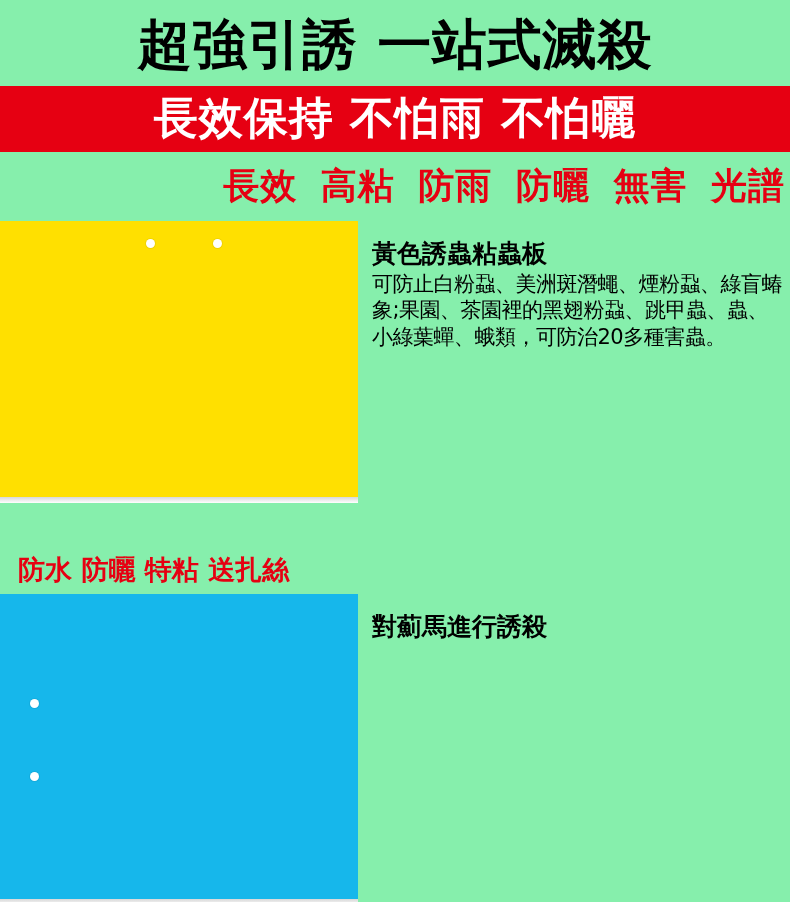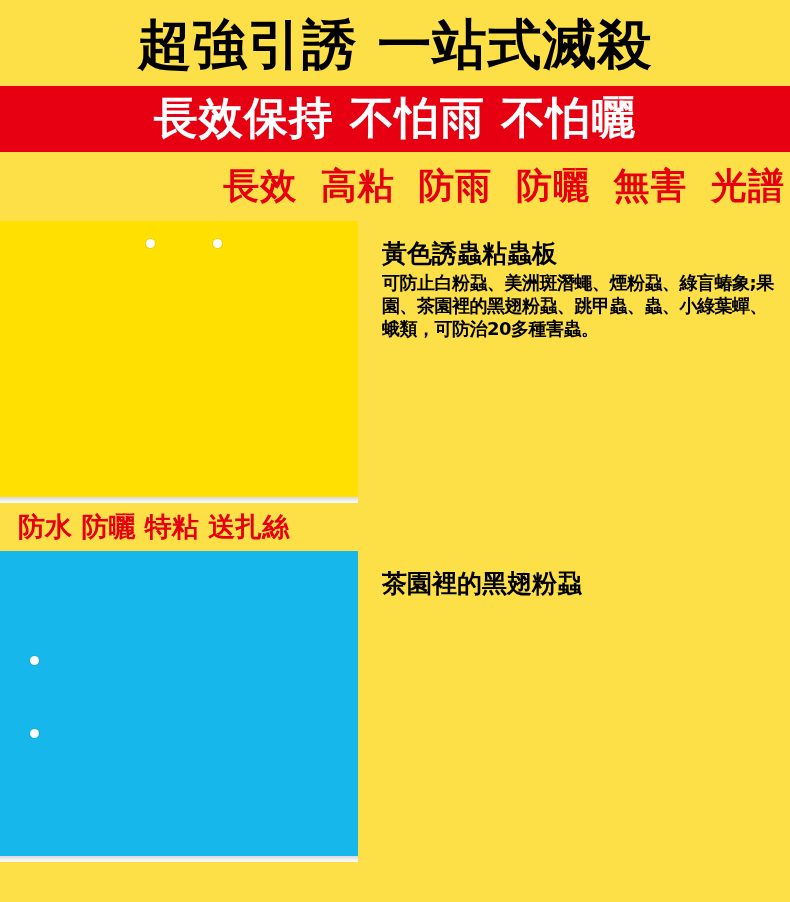--- a/index.html
+++ b/index.html
@@ -11,21 +11,21 @@
     width: 790px;
     height: 902px;
     font-family: "DejaVu Sans", "Liberation Sans", sans-serif;
     color: #000000;
     overflow: hidden;
   }
   .page {
     position: relative;
     width: 790px;
     height: 902px;
-    background: #fde047;
+    background: #86efac;
   }
 
   
   .headline {
     text-align: center;
     font-size: 54px;
     font-weight: bold;
     line-height: 1.0;
     letter-spacing: 1px;
     padding: 18px 0 14px 0;
@@ -59,21 +59,20 @@
   .keyword-row .kw {
     display: inline-block;
     margin: 0 5px;
   }
 
   
   .product {
     display: flex;
     align-items: flex-start;
     width: 790px;
-    gap: 10px;
   }
   .board-col {
     width: 358px;
     flex: 0 0 358px;
     position: relative;
   }
   .board {
     position: relative;
     width: 358px;
     box-sizing: border-box;
@@ -106,39 +105,40 @@
     box-sizing: border-box;
   }
   .prod-title {
     font-size: 25px;
     font-weight: bold;
     line-height: 1.18;
     margin-bottom: 2px;
     white-space: nowrap;
   }
   .prod-desc {
-    font-size: 18px;
-    font-weight: bold;
+    font-size: 21px;
+    font-weight: normal;
     line-height: 1.28;
     letter-spacing: -0.5px;
   }
 
   
   .mid-caption {
     color: #e60012;
     font-size: 27px;
     font-weight: bold;
     padding: 6px 0 6px 18px;
     white-space: nowrap;
     width: 358px;
     box-sizing: border-box;
   }
   .mid-row {
     display: flex;
     align-items: center;
+    margin-top: 43px;
   }
   .mid-row .spacer {
     flex: 1 1 auto;
   }
 </style>
 </head>
 <body>
 
 <div class="page">
 
@@ -176,17 +176,17 @@
 
   <div class="product">
     <div class="board-col">
       <div class="board blue">
         <span class="hole" style="left:30px; top:105px;"></span>
         <span class="hole" style="left:30px; top:178px;"></span>
       </div>
       <div class="board-shadow"></div>
     </div>
     <div class="text-col">
-      <div class="prod-title">茶園裡的黑翅粉蝨</div>
+      <div class="prod-title">對薊馬進行誘殺</div>
     </div>
   </div>
 
 </div>
 
 </body></html>

